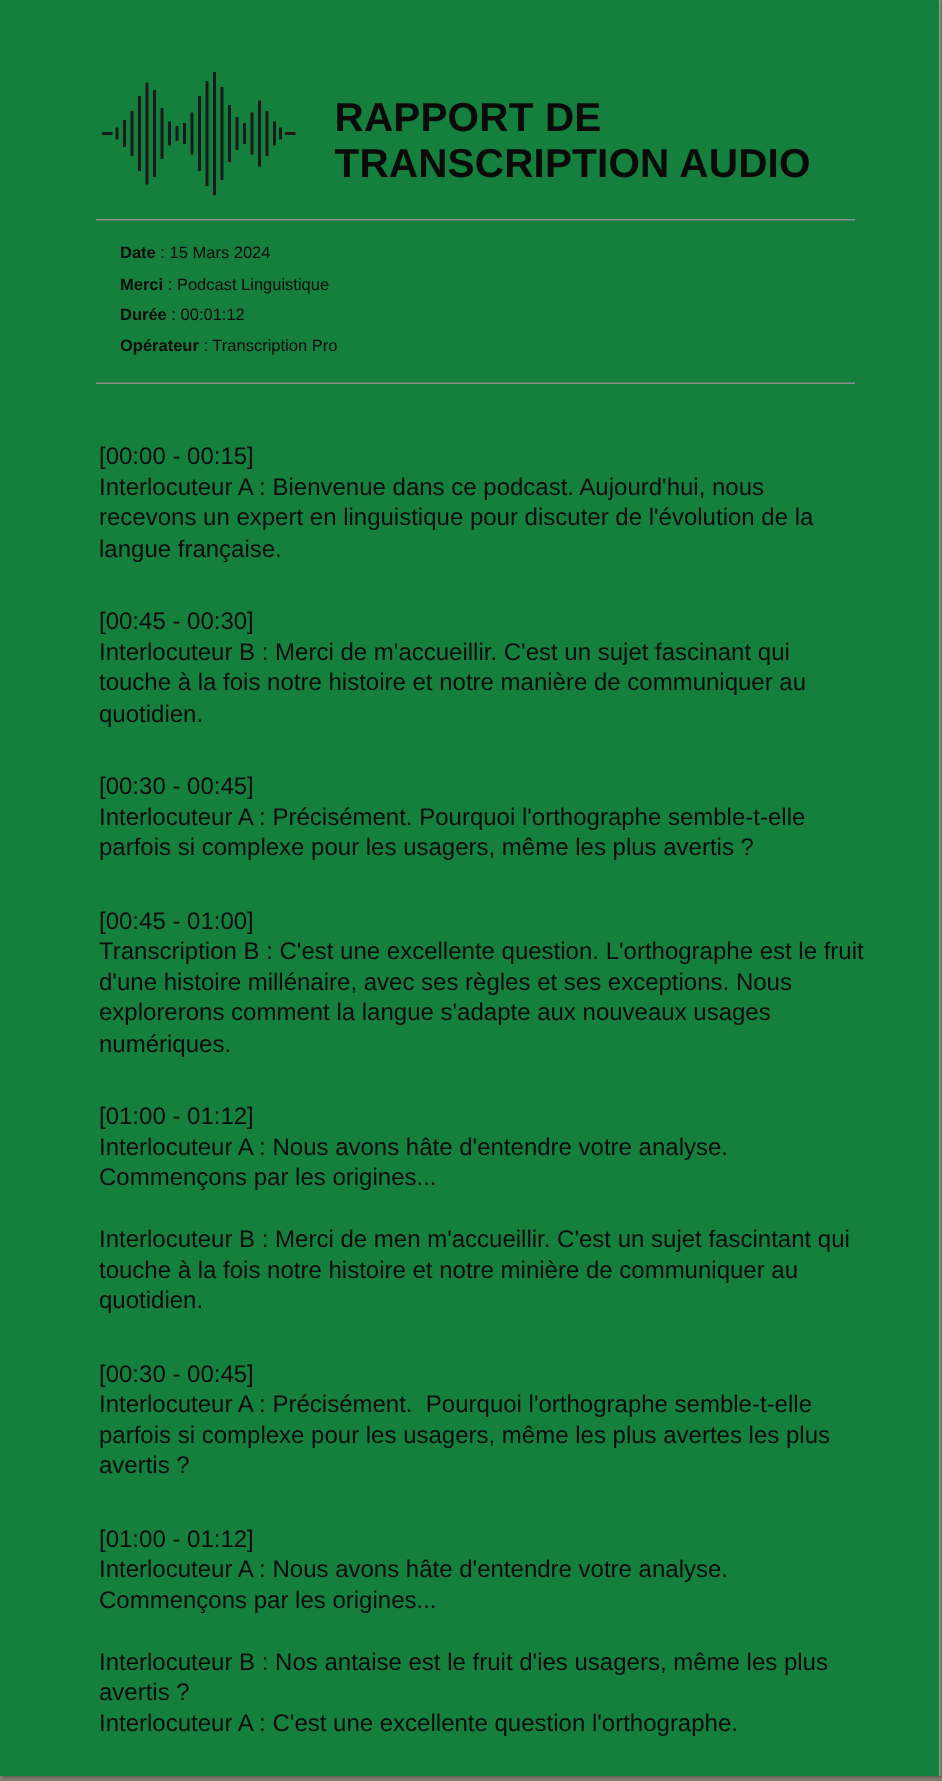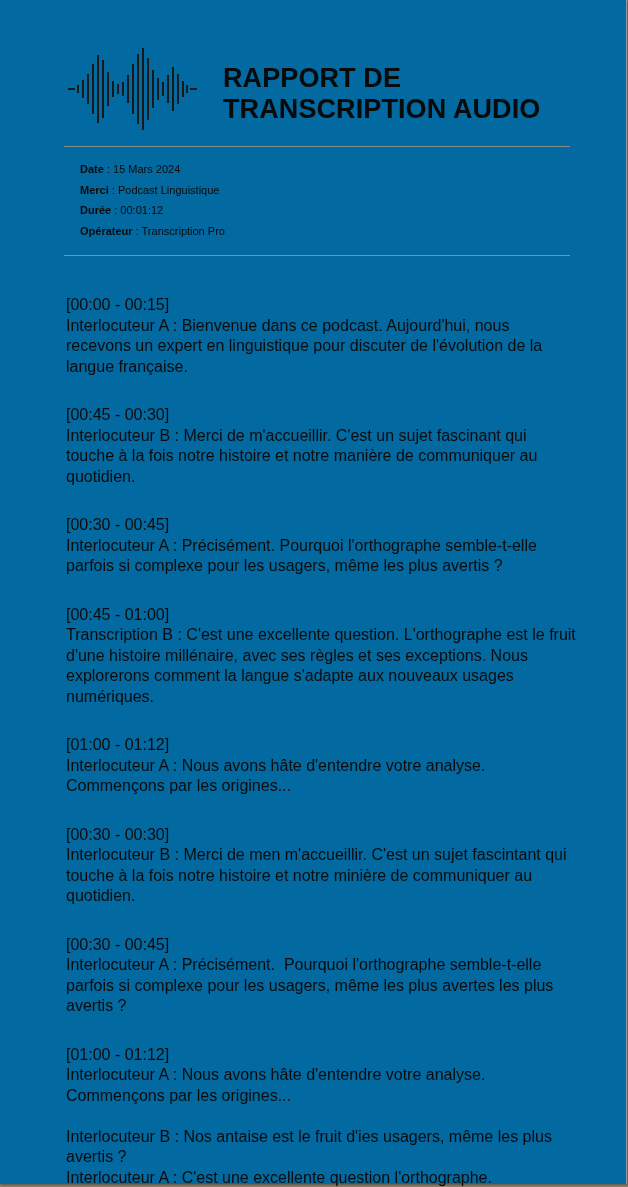--- a/index.html
+++ b/index.html
@@ -14,21 +14,21 @@
       overflow: hidden;
       font-family: "Liberation Sans", sans-serif;
       color: #0c0c0c;
     }
     .page {
       position: absolute;
       left: 0;
       top: 0;
       width: 626px;
       height: 1184px;
-      background: #0369a1;
+      background: #15803d;
       border-right: 1px solid #9a9a9a;
       box-shadow: 1px 1px 2px rgba(0,0,0,0.35);
     }
     .header {
       position: absolute;
       left: 64px;
       top: 46px;
       width: 512px;
       height: 84px;
     }
@@ -155,21 +155,20 @@
       <span class="timestamp">[00:45 - 01:00]</span>
       <span class="utterance"><span class="speaker">Transcription B</span><span style="white-space:pre"> : </span><span>C'est une excellente question. L'orthographe est le fruit d'une histoire millénaire, avec ses règles et ses exceptions. Nous explorerons comment la langue s'adapte aux nouveaux usages numériques.</span></span>
     </div>
 
     <div class="segment gap">
       <span class="timestamp">[01:00 - 01:12]</span>
       <span class="utterance"><span class="speaker">Interlocuteur A :</span><span style="white-space:pre"> </span><span>Nous avons hâte d'entendre votre analyse. Commençons par les origines...</span></span>
     </div>
 
     <div class="segment gap">
-      <span class="timestamp">[00:30 - 00:30]</span>
       <span class="utterance"><span class="speaker">Interlocuteur B :</span><span style="white-space:pre"> </span><span>Merci de men m'accueillir. C'est un sujet fascintant qui touche à la fois notre histoire et notre minière de communiquer au quotidien.</span></span>
     </div>
 
     <div class="segment">
       <span class="timestamp">[00:30 - 00:45]</span>
       <span class="utterance" style="width:492px"><span class="speaker">Interlocuteur A :</span><span style="white-space:pre"> </span><span style="white-space:pre-wrap">Précisément.  Pourquoi l'orthographe semble-t-elle parfois si complexe pour les usagers, même les plus avertes les plus avertis ?</span></span>
     </div>
 
     <div class="segment">
       <span class="timestamp">[01:00 - 01:12]</span>

